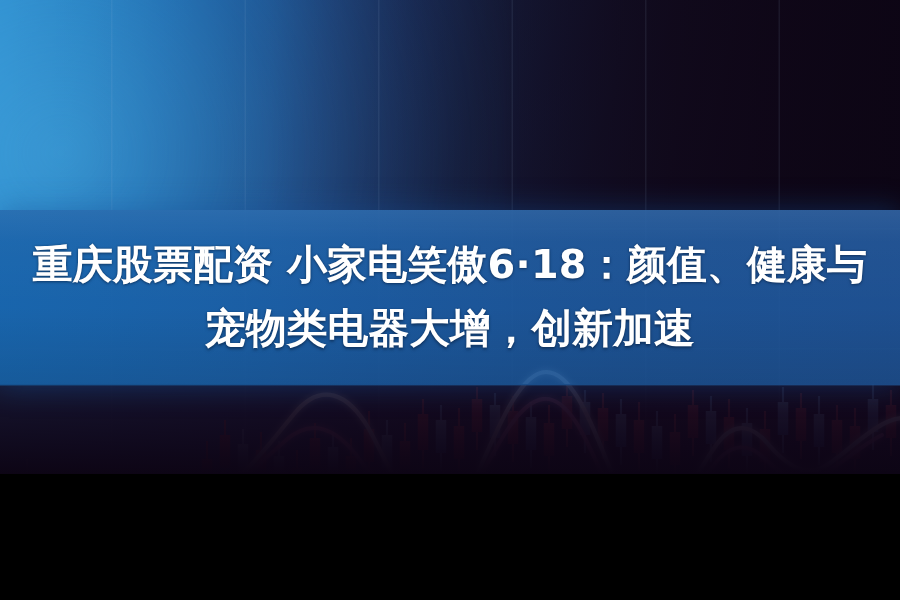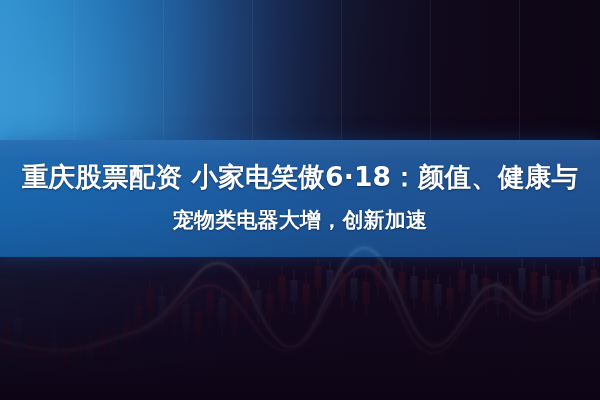--- a/index.html
+++ b/index.html
@@ -3,21 +3,21 @@
 <meta charset="utf-8">
 <style>
   html, body {
     margin: 0;
     padding: 0;
     background: #000;
   }
   #stage {
     position: relative;
     width: 600px;
-    height: 400px;
+    height: 316px;
     overflow: hidden;
     font-family: "DejaVu Sans", "Liberation Sans", sans-serif;
     background: #737373;
   }
 
   
   .bg-base {
     position: absolute;
     inset: 0;
     background: linear-gradient(100deg,
@@ -137,21 +137,21 @@
     font-weight: 700;
     font-size: 27px;
     line-height: 40px;
     letter-spacing: 0.2px;
     white-space: nowrap;
     text-shadow:
         0 1px 2px rgba(8,30,60,0.55),
         0 0 1px rgba(8,30,60,0.45);
   }
   .headline .line-1 { font-size: 26.5px; }
-  .headline .line-2 { font-size: 21px; }
+  .headline .line-2 { font-size: 27px; }
 </style>
 </head>
 <body>
 
 <div id="stage">
 
   <div class="bg-base"></div>
   <div class="bg-glow-left"></div>
   <div class="bg-darkveil"></div>
 

